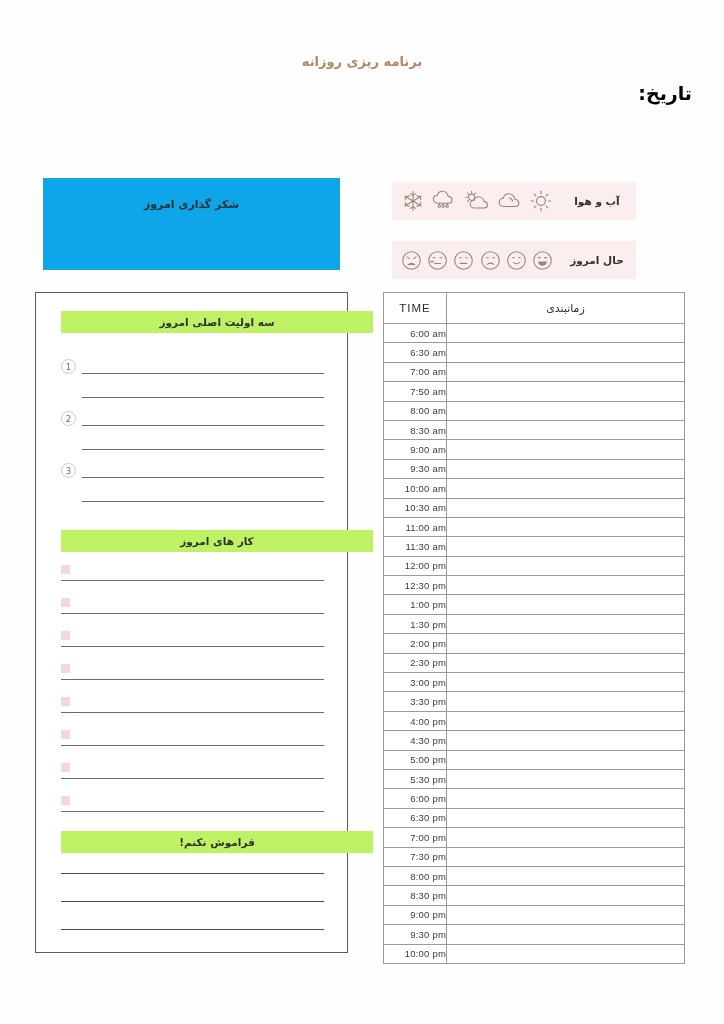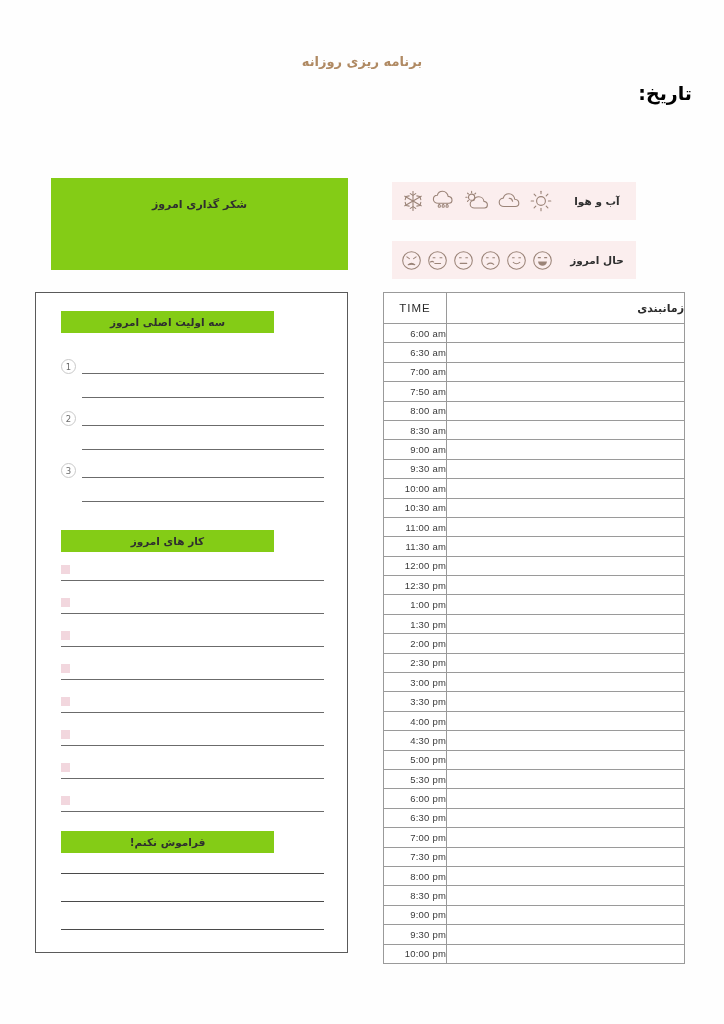--- a/index.html
+++ b/index.html
@@ -45,22 +45,21 @@
     direction: rtl;
   }
 
   
   .gratitude-box {
     position: absolute;
     left: 43px;
     top: 178px;
     width: 297px;
     height: 92px;
-    background: #84cc16;
-    margin-left: 8px;
+    background: #0ea5e9;
   }
   .gratitude-title {
     text-align: center;
     font-size: 11px;
     font-weight: bold;
     color: #2f2f2f;
     padding-top: 20px;
     direction: rtl;
   }
 
@@ -106,23 +105,23 @@
     width: 313px;
     height: 661px;
     border: 1px solid #5a5a5a;
     background: #ffffff;
     box-sizing: border-box;
   }
 
   .section-head {
     position: absolute;
     left: 25px;
-    width: 213px;
+    width: 312px;
     height: 22px;
-    background: #84cc16;
+    background: #bef264;
     text-align: center;
     direction: rtl;
   }
   .section-head span {
     display: block;
     line-height: 22px;
     font-size: 10.5px;
     font-weight: bold;
     color: #2f2f2f;
   }
@@ -219,23 +218,23 @@
   .th-time {
     font-size: 11.5px;
     font-weight: normal;
     letter-spacing: 1px;
     color: #2b2b2b;
     text-align: center;
     font-family: "Liberation Sans", sans-serif;
   }
   .th-note {
     font-size: 11px;
-    font-weight: bold;
+    font-weight: normal;
     color: #2b2b2b;
-    text-align: right;
+    text-align: center;
     direction: rtl;
   }
   .sched tbody td {
     height: 18.4px;
   }
   .td-time {
     font-size: 9.5px;
     color: #3a3a3a;
     text-align: right;
     font-family: "Liberation Sans", sans-serif;

